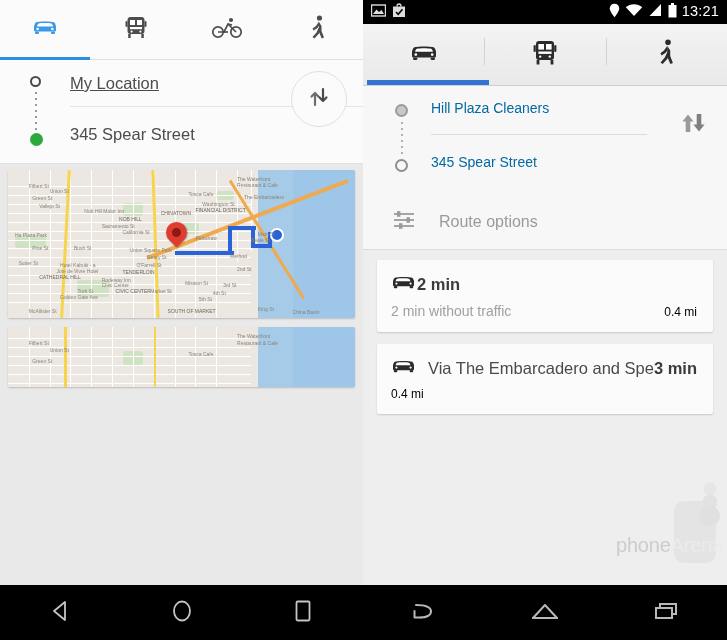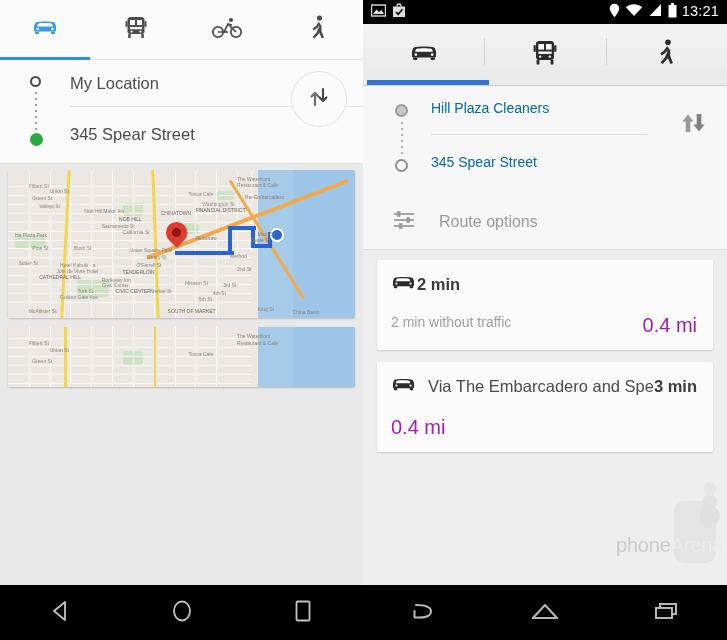--- a/index.html
+++ b/index.html
@@ -32,21 +32,21 @@
   .route-fields-left {
     flex: 0 0 104px; background: #fbfbfb; position: relative;
     border-bottom: 1px solid #e2e2e2; padding: 0 0 0 0;
   }
   .rf-dots { position: absolute; left: 30px; top: 16px; width: 14px; height: 72px; }
   .ring-o { width: 11px; height: 11px; border: 2px solid #4a4a4a; border-radius: 50%; background: transparent; }
   .dot-green { width: 13px; height: 13px; border-radius: 50%; background: #2ba93e; }
   .dotted-v { position: absolute; left: 5px; top: 16px; width: 2px; height: 38px;
     background-image: repeating-linear-gradient(to bottom, #9a9a9a 0 2px, transparent 2px 6px); }
   .rf-row { position: absolute; left: 70px; font-size: 16.5px; color: #4c4c4c; }
-  .rf-row.r1 { top: 14px; }
+  .rf-row.r1 { top: 14px; text-decoration: underline; }
   .rf-row.r2 { top: 65px; }
   .rf-divider { position: absolute; left: 70px; right: 0; top: 46px; height: 1px; background: #e4e4e4; }
   .swap-btn-left {
     position: absolute; right: 16px; top: 11px; width: 56px; height: 56px;
     border: 1px solid #e0e0e0; border-radius: 50%; background: #fbfbfb;
     display: flex; align-items: center; justify-content: center;
   }
 
   .results-left { flex: 1; background: #e9e9e9; overflow: hidden; padding: 6px 8px 0 8px; }
   .card-left { background: #fbfbfb; border-radius: 2px; box-shadow: 0 1px 2px rgba(0,0,0,.2); margin-bottom: 9px; overflow: hidden; }
@@ -111,23 +111,23 @@
     flex: 0 0 56px; background: #f7f7f7; display: flex; align-items: center;
     padding-left: 30px; gap: 24px; border-bottom: 1px solid #dcdcdc;
   }
   .route-options .ro-label { font-size: 16px; color: #9a9a9a; }
 
   .results-right { flex: 1; background: #eeeeee; padding: 10px 14px 0 14px; overflow: hidden; position: relative; }
   .card-right { background: #fbfbfb; border-radius: 2px; box-shadow: 0 1px 2px rgba(0,0,0,.16); margin-bottom: 12px; padding: 14px 16px 13px 14px; }
   .cr-top { display: flex; align-items: center; }
   .cr-via { font-size: 16.5px; color: #4a4a4a; margin-left: 11px; flex: 1; white-space: nowrap; overflow: hidden; }
   .cr-dur { font-size: 16.5px; color: #3b3b3b; font-weight: bold; }
-  .cr-bot { display: flex; align-items: flex-start; margin-top: 20px; gap: 12px; }
+  .cr-bot { display: flex; align-items: flex-end; margin-top: 9px; gap: 12px; }
   .cr-note { font-size: 14px; color: #a0a0a0; flex: 1; }
-  .cr-dist { font-size: 20px; color: #a21caf; }
+  .cr-dist { font-size: 12px; color: #000000; }
 
   .watermark {
     position: absolute; right: 0; bottom: 0; width: 132px; height: 110px; pointer-events: none;
   }
   .wm-logo { position: absolute; right: 3px; top: 4px; width: 56px; height: 86px; }
   .wm-text { position: absolute; right: 4px; bottom: 28px; font-size: 20px; color: #ececec;
     font-family: "Liberation Sans", sans-serif; letter-spacing: -.2px; opacity: .9; }
   .wm-text .wm-dim { color: #c9c9c9; }
 </style>
 </head>

